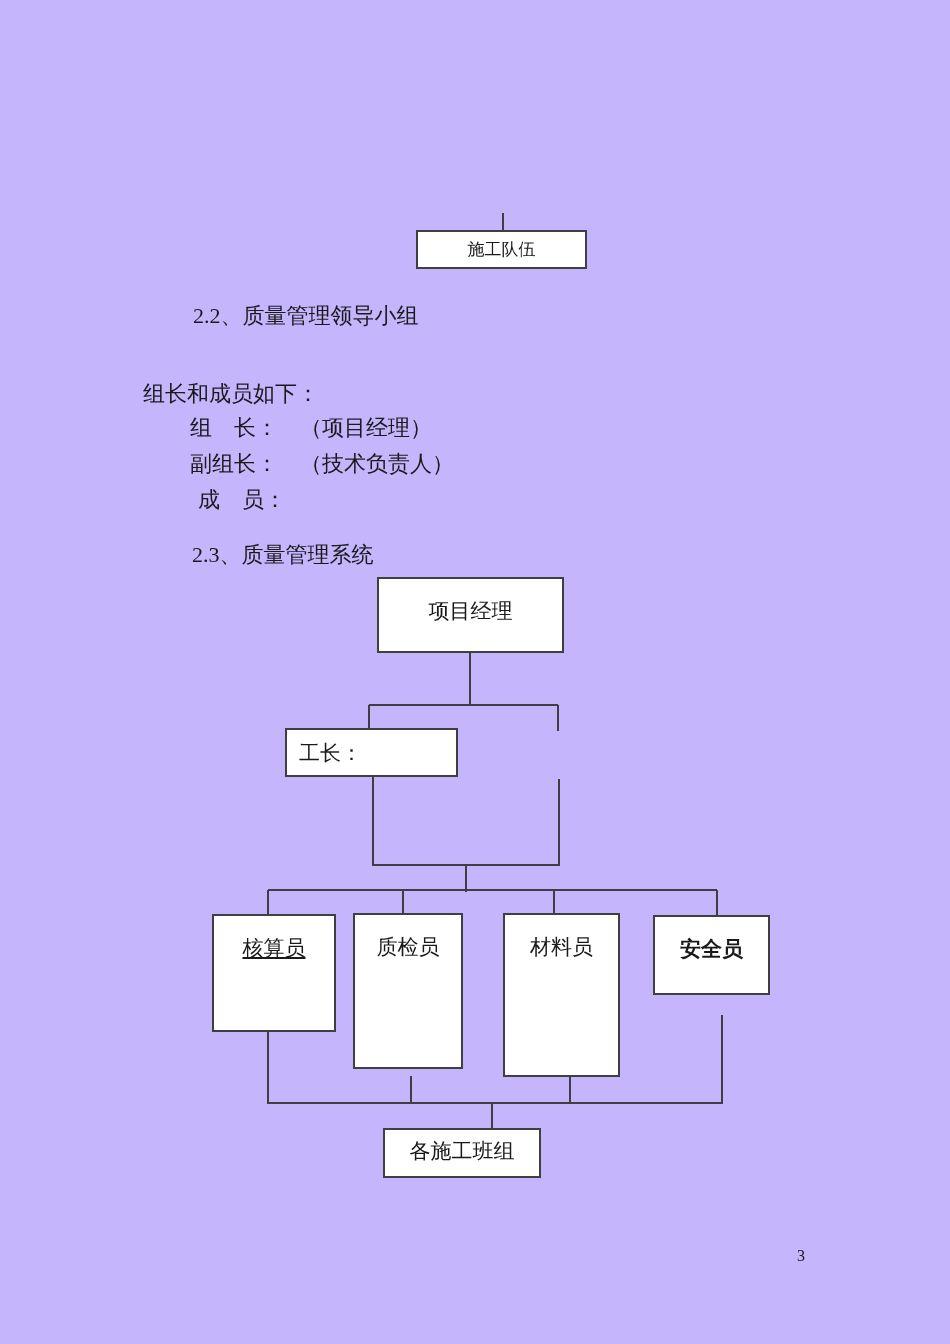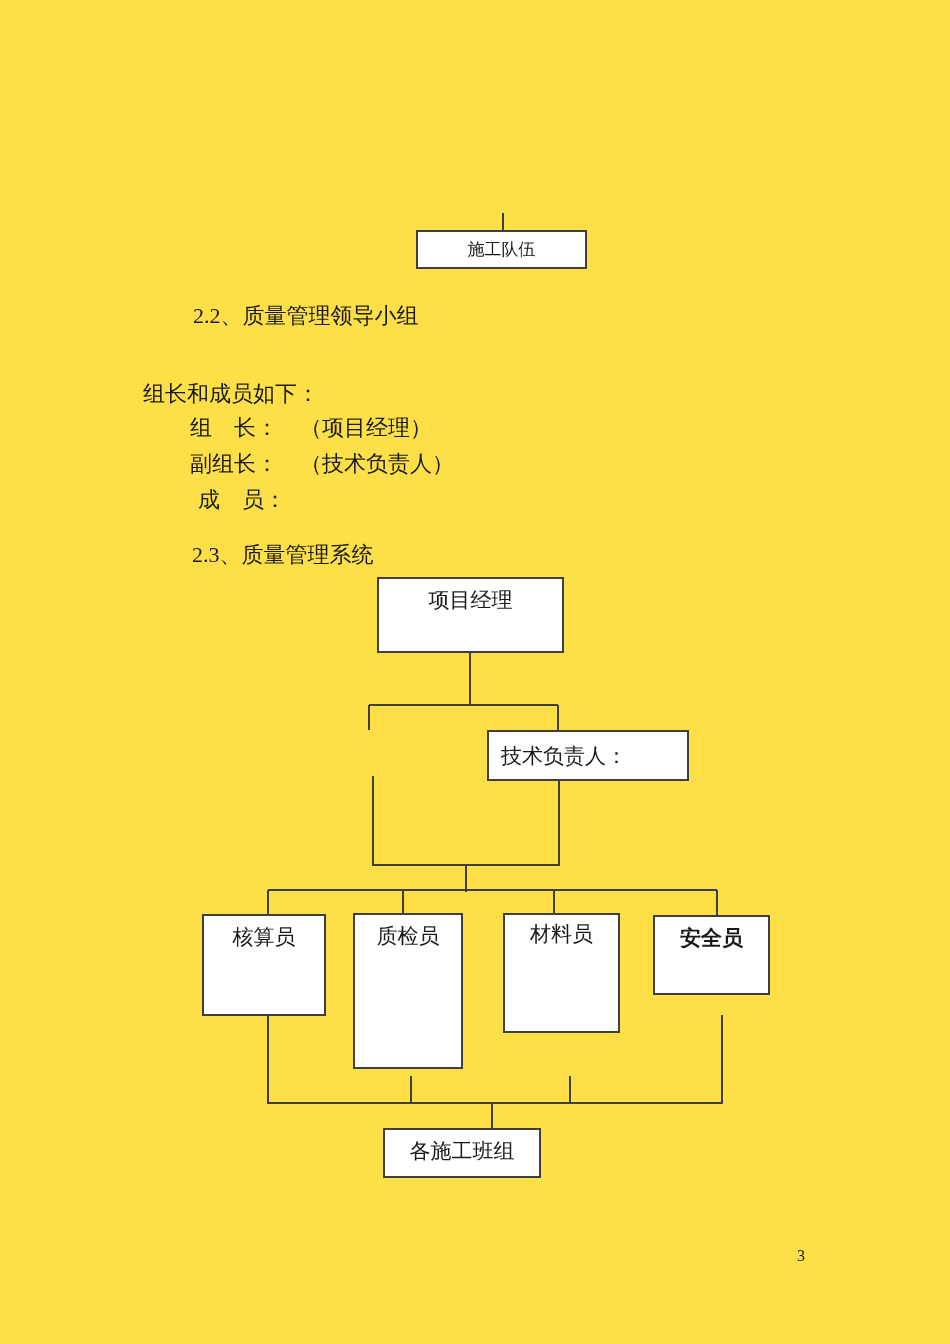--- a/index.html
+++ b/index.html
@@ -1,20 +1,20 @@
 <!DOCTYPE html>
 <html><head>
 <meta charset="utf-8">
 <style>
   html, body { margin: 0; padding: 0; background: #888; }
   .page {
     position: relative;
     width: 950px;
     height: 1344px;
-    background: #fde047;
+    background: #c4b5fd;
     font-family: "Liberation Serif", "DejaVu Serif", serif;
     color: #1a1a1a;
     overflow: hidden;
   }
   .connectors {
     position: absolute;
     left: 0; top: 0;
     width: 950px; height: 1344px;
     pointer-events: none;
   }
@@ -30,21 +30,21 @@
     position: absolute;
     box-sizing: border-box;
     border: 2px solid #3f3f3f;
     background: #ffffff;
     display: flex;
     font-size: 21px;
     line-height: 24px;
     color: #1a1a1a;
   }
   .box.center-center { align-items: center; justify-content: center; }
-  .box.top-center { align-items: flex-start; justify-content: center; padding-top: 9px; }
+  .box.top-center { align-items: flex-start; justify-content: center; padding-top: 20px; }
   .box.center-left { align-items: center; justify-content: flex-start; padding-left: 12px; }
   .box.small-text { font-size: 17px; }
   .page-number {
     position: absolute;
     font-size: 16px;
     color: #1a1a1a;
   }
 </style>
 </head>
 <body>
@@ -69,31 +69,31 @@
   <div class="tline" style="left:190px; top:416px;">组　长：　（项目经理）</div>
   <div class="tline" style="left:190px; top:452px;">副组长：　（技术负责人）</div>
   <div class="tline" style="left:190px; top:488px;margin-left:8px;">成　员：</div>
 
   <div class="tline" style="left:192px; top:543px;">2.3、质量管理系统</div>
 
   <div class="box top-center" style="left:377px; top:577px; width:187px; height:76px;">
     <span>项目经理</span>
   </div>
 
-  <div class="box center-left" style="left:487px; top:730px; width:202px; height:51px;">
-    <span>技术负责人：</span>
+  <div class="box center-left" style="left:285px; top:728px; width:173px; height:49px;">
+    <span>工长：</span>
   </div>
 
-  <div class="box top-center" style="left:202px; top:914px; width:124px; height:102px;">
+  <div class="box top-center" style="left:212px; top:914px; width:124px; height:118px;text-decoration:underline;">
     <span>核算员</span>
   </div>
   <div class="box top-center" style="left:353px; top:913px; width:110px; height:156px;">
     <span>质检员</span>
   </div>
-  <div class="box top-center" style="left:503px; top:913px; width:117px; height:120px;font-family:Liberation Mono, monospace;">
+  <div class="box top-center" style="left:503px; top:913px; width:117px; height:164px;">
     <span>材料员</span>
   </div>
   <div class="box top-center" style="left:653px; top:915px; width:117px; height:80px;font-weight:bold;">
     <span>安全员</span>
   </div>
 
   <div class="box center-center" style="left:383px; top:1128px; width:158px; height:50px;font-family:Liberation Mono, monospace;">
     <span>各施工班组</span>
   </div>
 

